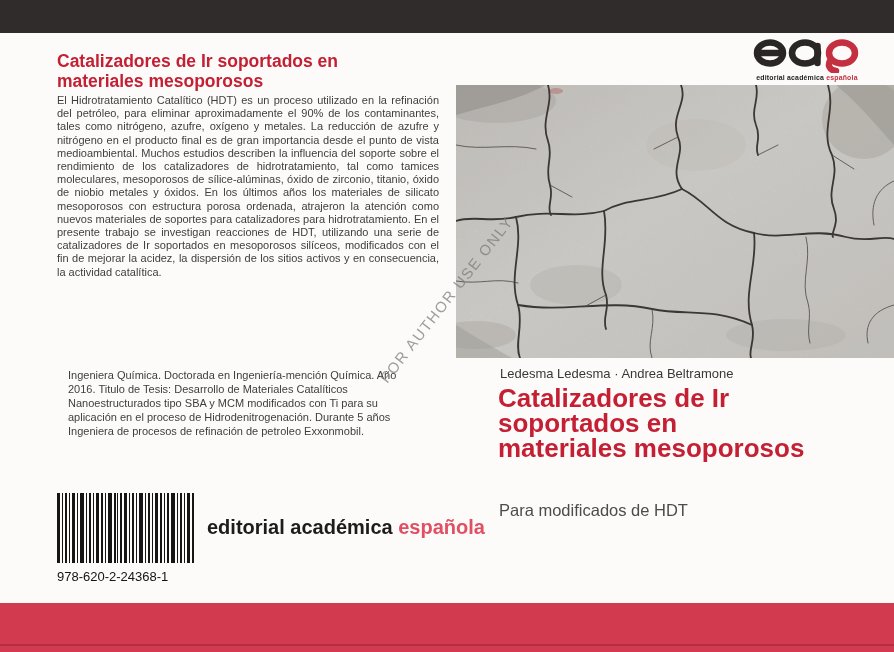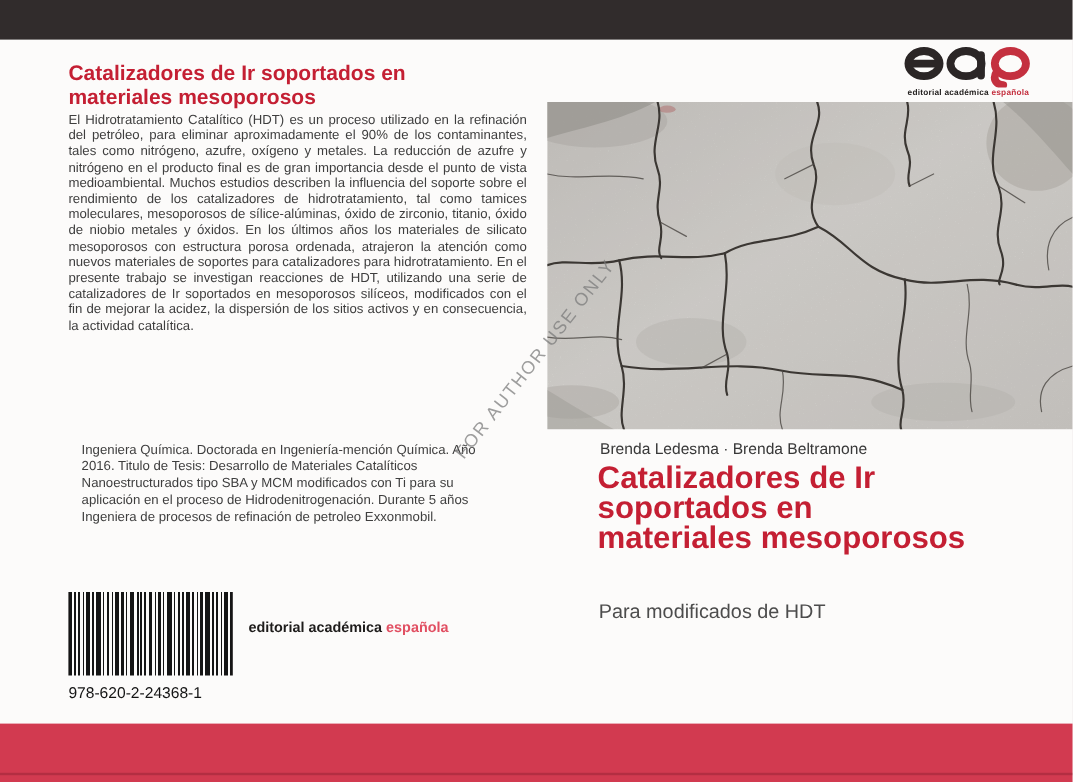--- a/index.html
+++ b/index.html
@@ -22,21 +22,21 @@
     position:absolute;left:57px;top:94px;width:382px;margin:0;
     font-size:11px;line-height:13.2px;color:#3e3e3e;text-align:justify;
   }
   .bio{
     position:absolute;left:68px;top:369px;width:345px;margin:0;
     font-size:11px;line-height:13.9px;color:#3e3e3e;
   }
   .barcode-block{position:absolute;left:57px;top:493px;width:137px;text-align:left;}
   .isbn{margin-top:2px;font-size:13px;color:#141414;white-space:nowrap;}
   .publisher-line{
-    position:absolute;left:207px;top:516px;font-size:12px;font-weight:bold;
+    position:absolute;left:207px;top:516px;font-size:20px;font-weight:bold;
     color:#1e1c1b;white-space:nowrap;
   }
   .publisher-line .red{color:#e14f62;}
   
   .photo{position:absolute;left:456px;top:85px;width:438px;height:273px;overflow:hidden;}
   .watermark{
     position:absolute;left:383px;top:372px;transform:rotate(-52deg);transform-origin:0 50%;
     font-size:15px;letter-spacing:1.5px;color:rgba(120,120,120,.72);white-space:nowrap;z-index:5;
   }
   .authors{position:absolute;left:500px;top:366px;font-size:13px;color:#383838;white-space:nowrap;}
@@ -175,21 +175,21 @@
         <path d="M94,100 L116,112"></path>
         <path d="M302,70 L322,60"></path>
         <path d="M150,210 L128,222"></path>
         <path d="M350,152 C356,176 344,196 352,218 C356,232 350,244 354,258"></path>
       </g>
     </svg>
   </div>
 
   <div class="watermark">FOR AUTHOR USE ONLY</div>
 
-  <div class="authors">Brenda Ledesma · Brenda Beltramone</div>
+  <div class="authors">Ledesma Ledesma · Andrea Beltramone</div>
   <h2 class="cover-title">Catalizadores de Ir soportados en materiales mesoporosos</h2>
   <div class="subtitle">Para modificados de HDT</div>
 
   <div class="bottom-bar">
     <div class="inner-line"></div>
   </div>
 
 </div>
 
 </body></html>

